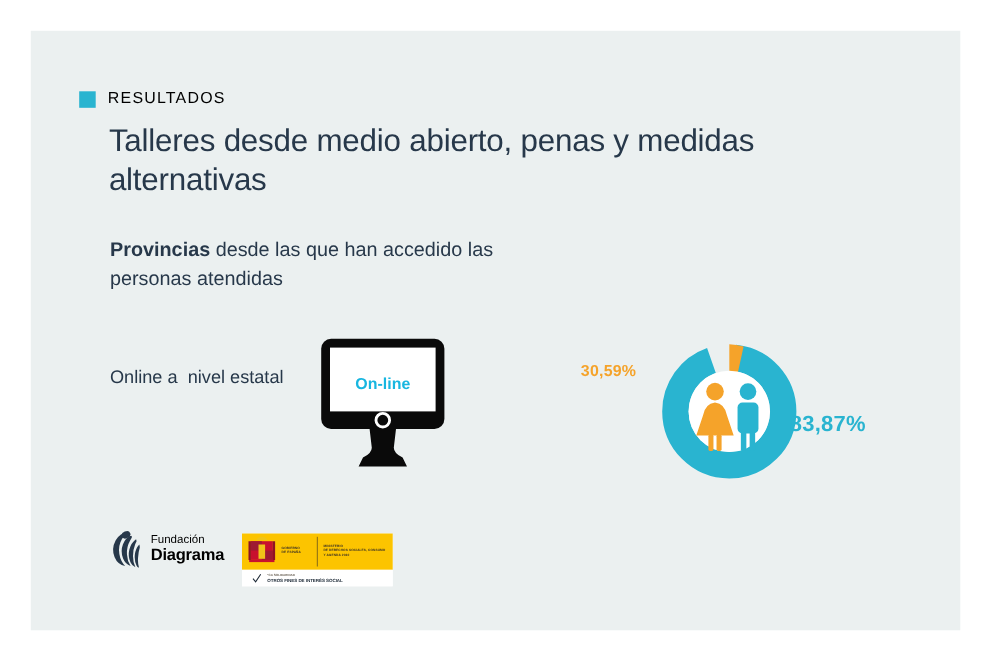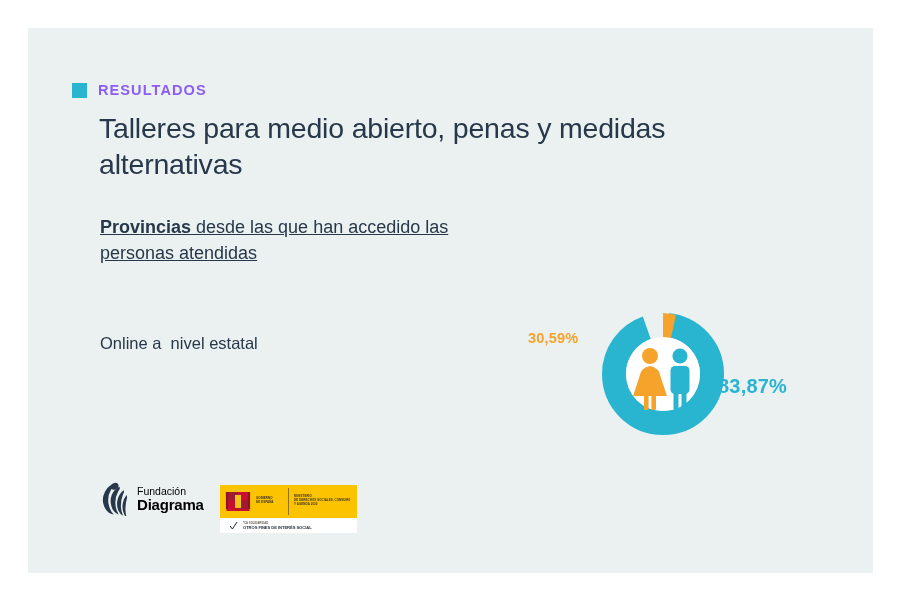--- a/index.html
+++ b/index.html
@@ -18,34 +18,34 @@
 
   
   #eyebrow{
     position:absolute; left:44px; top:54px;
     display:flex; align-items:center; gap:11px;
   }
   #eyebrow .sq{
     width:15px; height:15px; background:#29b4d0; display:block;
   }
   #eyebrow .txt{
-    font-size:14.5px; letter-spacing:1.1px; color:#8b5cf6; font-weight:700;
+    font-size:14.5px; letter-spacing:1.1px; color:#000000; font-weight:400;
   }
 
   
   #slide-title{
     position:absolute; left:71px; top:82px; width:620px;
     font-size:28.5px; line-height:1.28; color:#27384a; font-weight:400;
     letter-spacing:-0.2px;
   }
 
   
   #left-subtitle{
     position:absolute; left:72px; top:186px; width:360px;
-    font-size:18px; line-height:1.45; color:#27384a; font-weight:400;text-decoration:underline;
+    font-size:18px; line-height:1.45; color:#27384a; font-weight:400;
   }
   #left-subtitle b{ font-weight:700; }
 
   #online-label{
     position:absolute; left:72px; top:303px; width:170px;
     font-size:16.5px; line-height:1.5; color:#27384a; font-weight:400;
     white-space:pre-wrap;
   }
 
   
@@ -99,26 +99,35 @@
 </head>
 <body>
 
 <div id="slide-card">
 
   <div id="eyebrow">
     <span class="sq"></span>
     <span class="txt">RESULTADOS</span>
   </div>
 
-  <h1 id="slide-title">Talleres para medio abierto, penas y medidas alternativas</h1>
+  <h1 id="slide-title">Talleres desde medio abierto, penas y medidas alternativas</h1>
 
   <p id="left-subtitle"><b>Provincias</b><span> desde las que han accedido las personas atendidas</span></p>
 
   <p id="online-label">Online a  nivel estatal</p>
 
+  <div id="monitor">
+    <svg width="140" height="125" viewBox="0 0 140 125">
+      <rect x="14" y="2" width="112" height="82" rx="9" ry="9" fill="#0a0a0a"></rect>
+      <rect x="22" y="10" width="96" height="58" fill="#ffffff"></rect>
+      <text x="70" y="44" text-anchor="middle" dominant-baseline="middle" font-family="Liberation Sans, sans-serif" font-size="14.5" font-weight="700" fill="#18b6e0">On-line</text>
+      <circle cx="70" cy="76" r="6.2" fill="none" stroke="#ffffff" stroke-width="2.6"></circle>
+      <path d="M58 84 L82 84 L80 101 Q80 106 88 110 L92 118 L48 118 L52 110 Q60 106 60 101 Z" fill="#0a0a0a"></path>
+    </svg>
+  </div>
 
 
   <div id="donut-wrap">
     <svg width="170" height="160" viewBox="0 0 170 160">
 
       <circle cx="85" cy="88" r="49" fill="none" stroke="#29b4d0" stroke-width="24" stroke-dasharray="286.32475444817373 21.55132560362598" stroke-dashoffset="72.35087881217292"></circle>
 
       <path d="M85 88 L85 27 A61 61 0 0 1 98 29 Z" fill="#f5a32a"></path>
 
       <path d="M85 88 L74 28.5 L76 28 Z" fill="#ebf0f0"></path>

